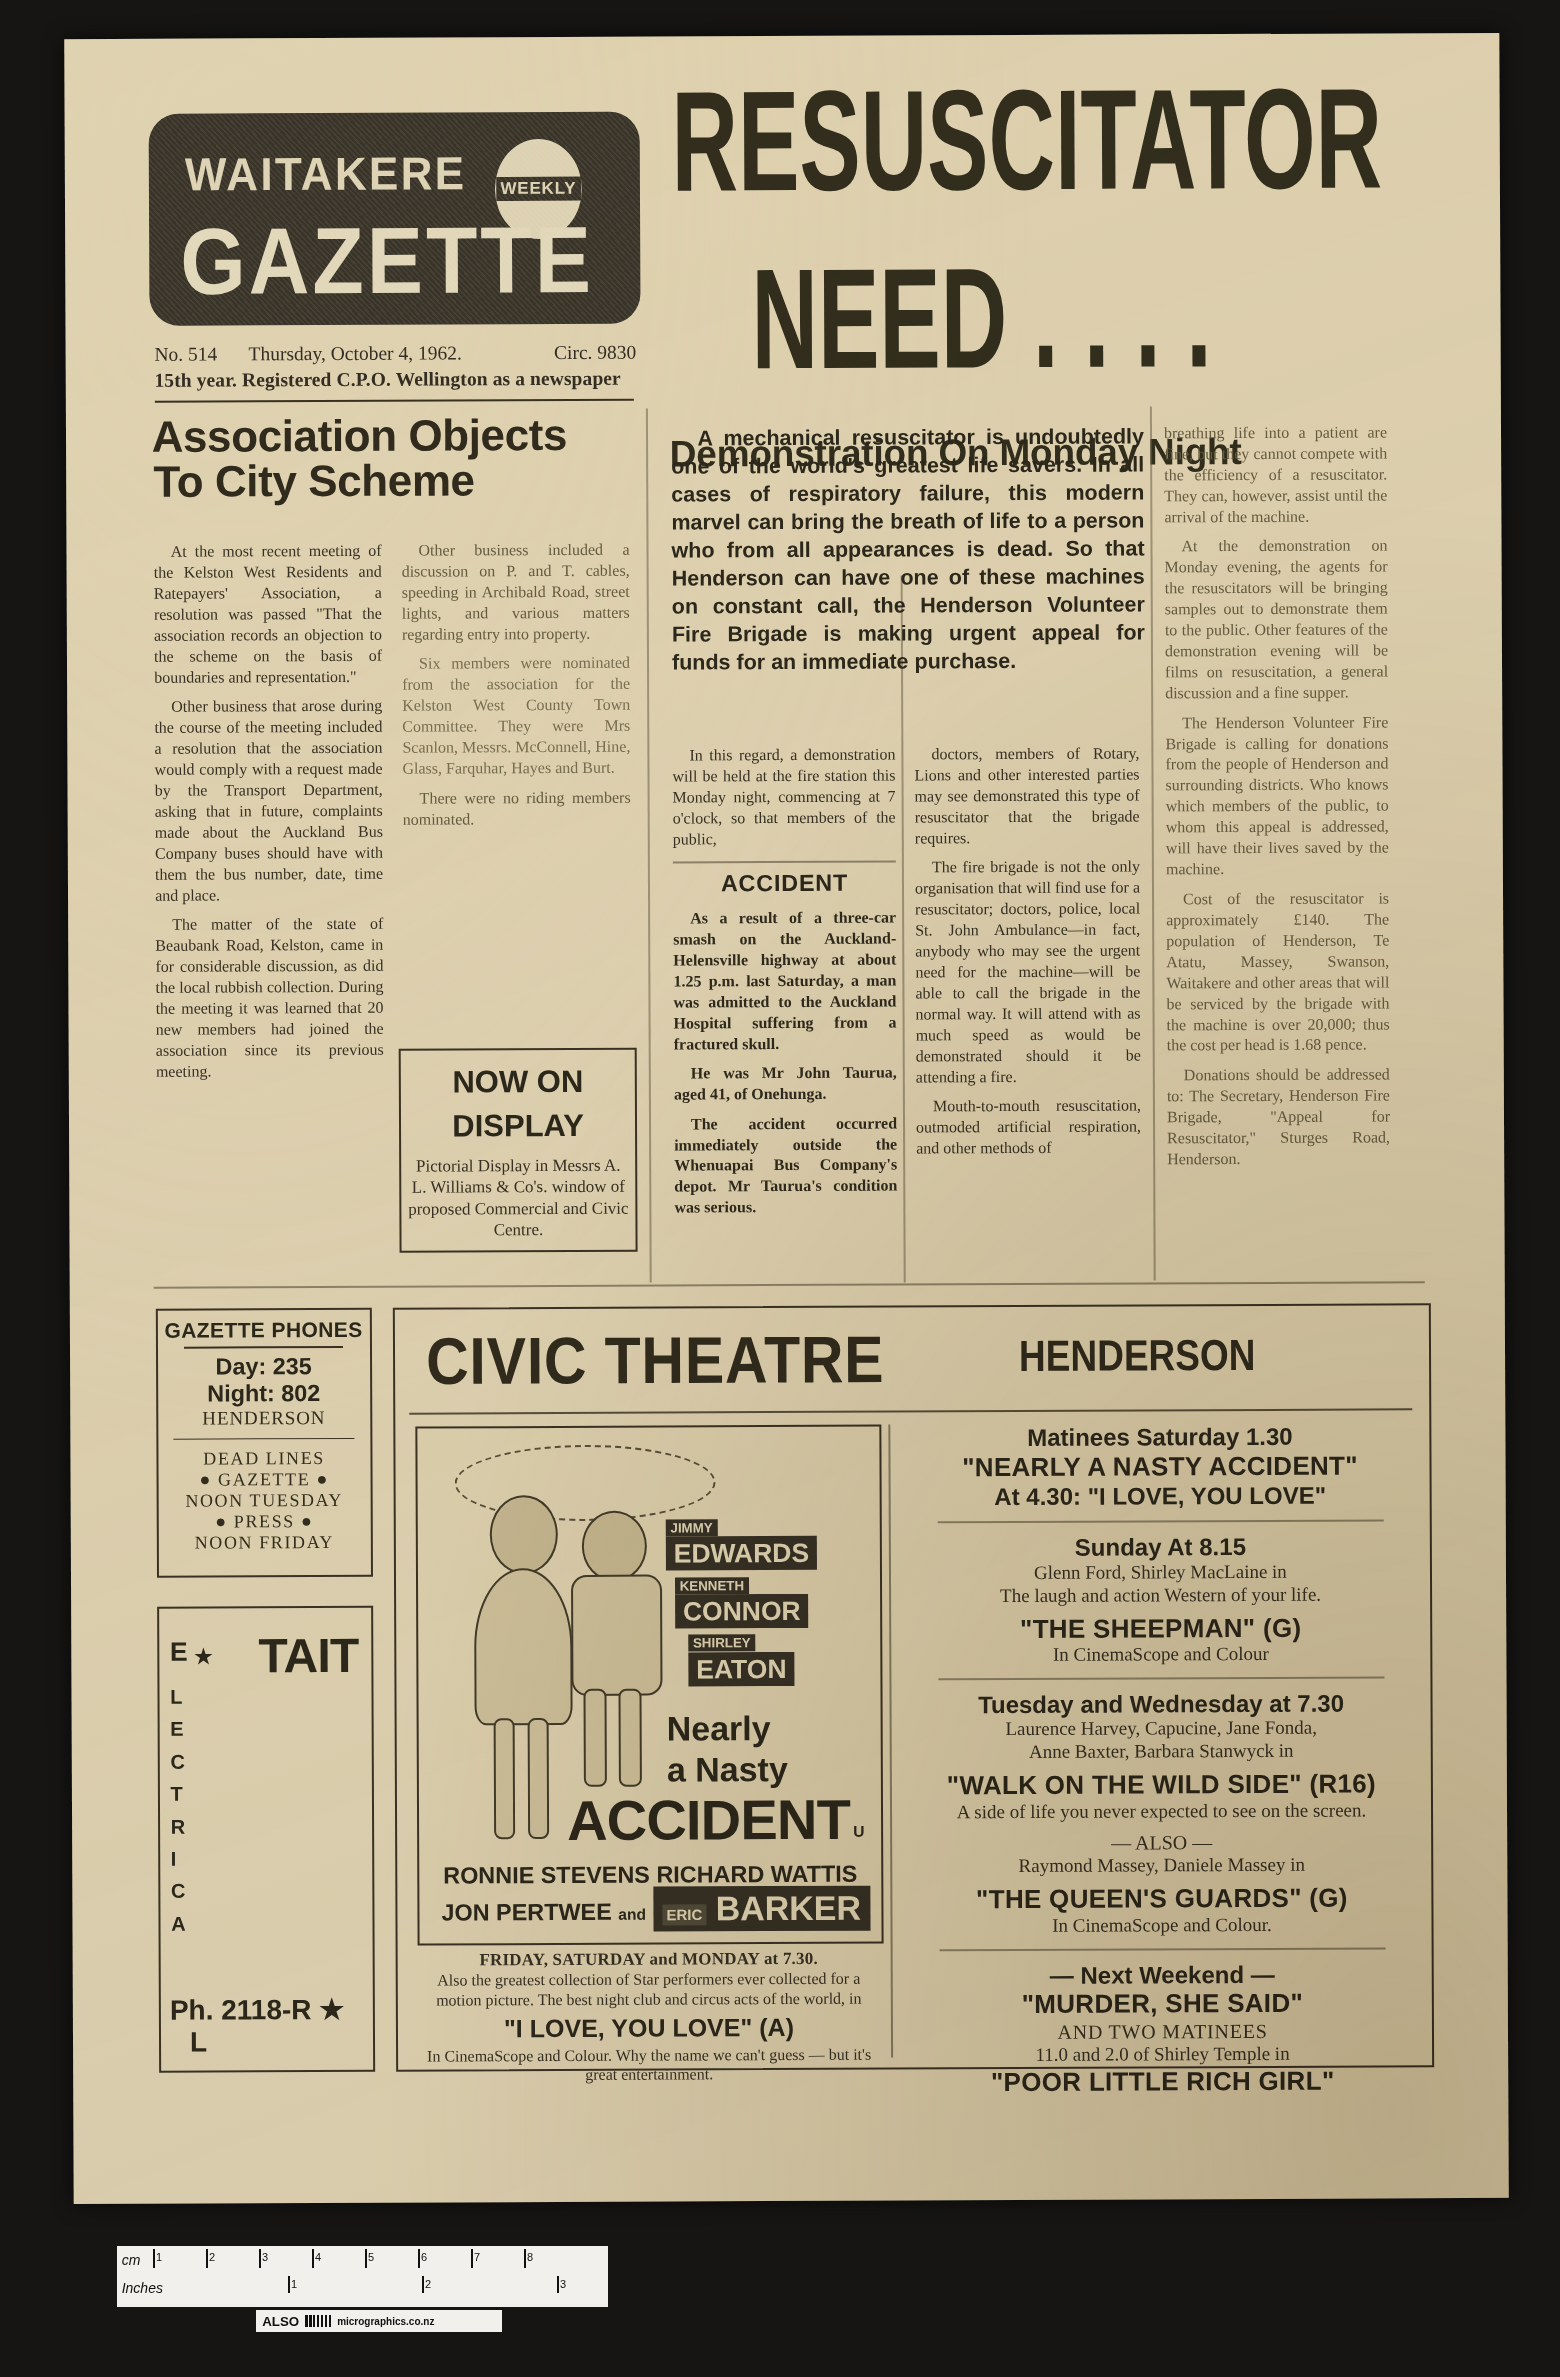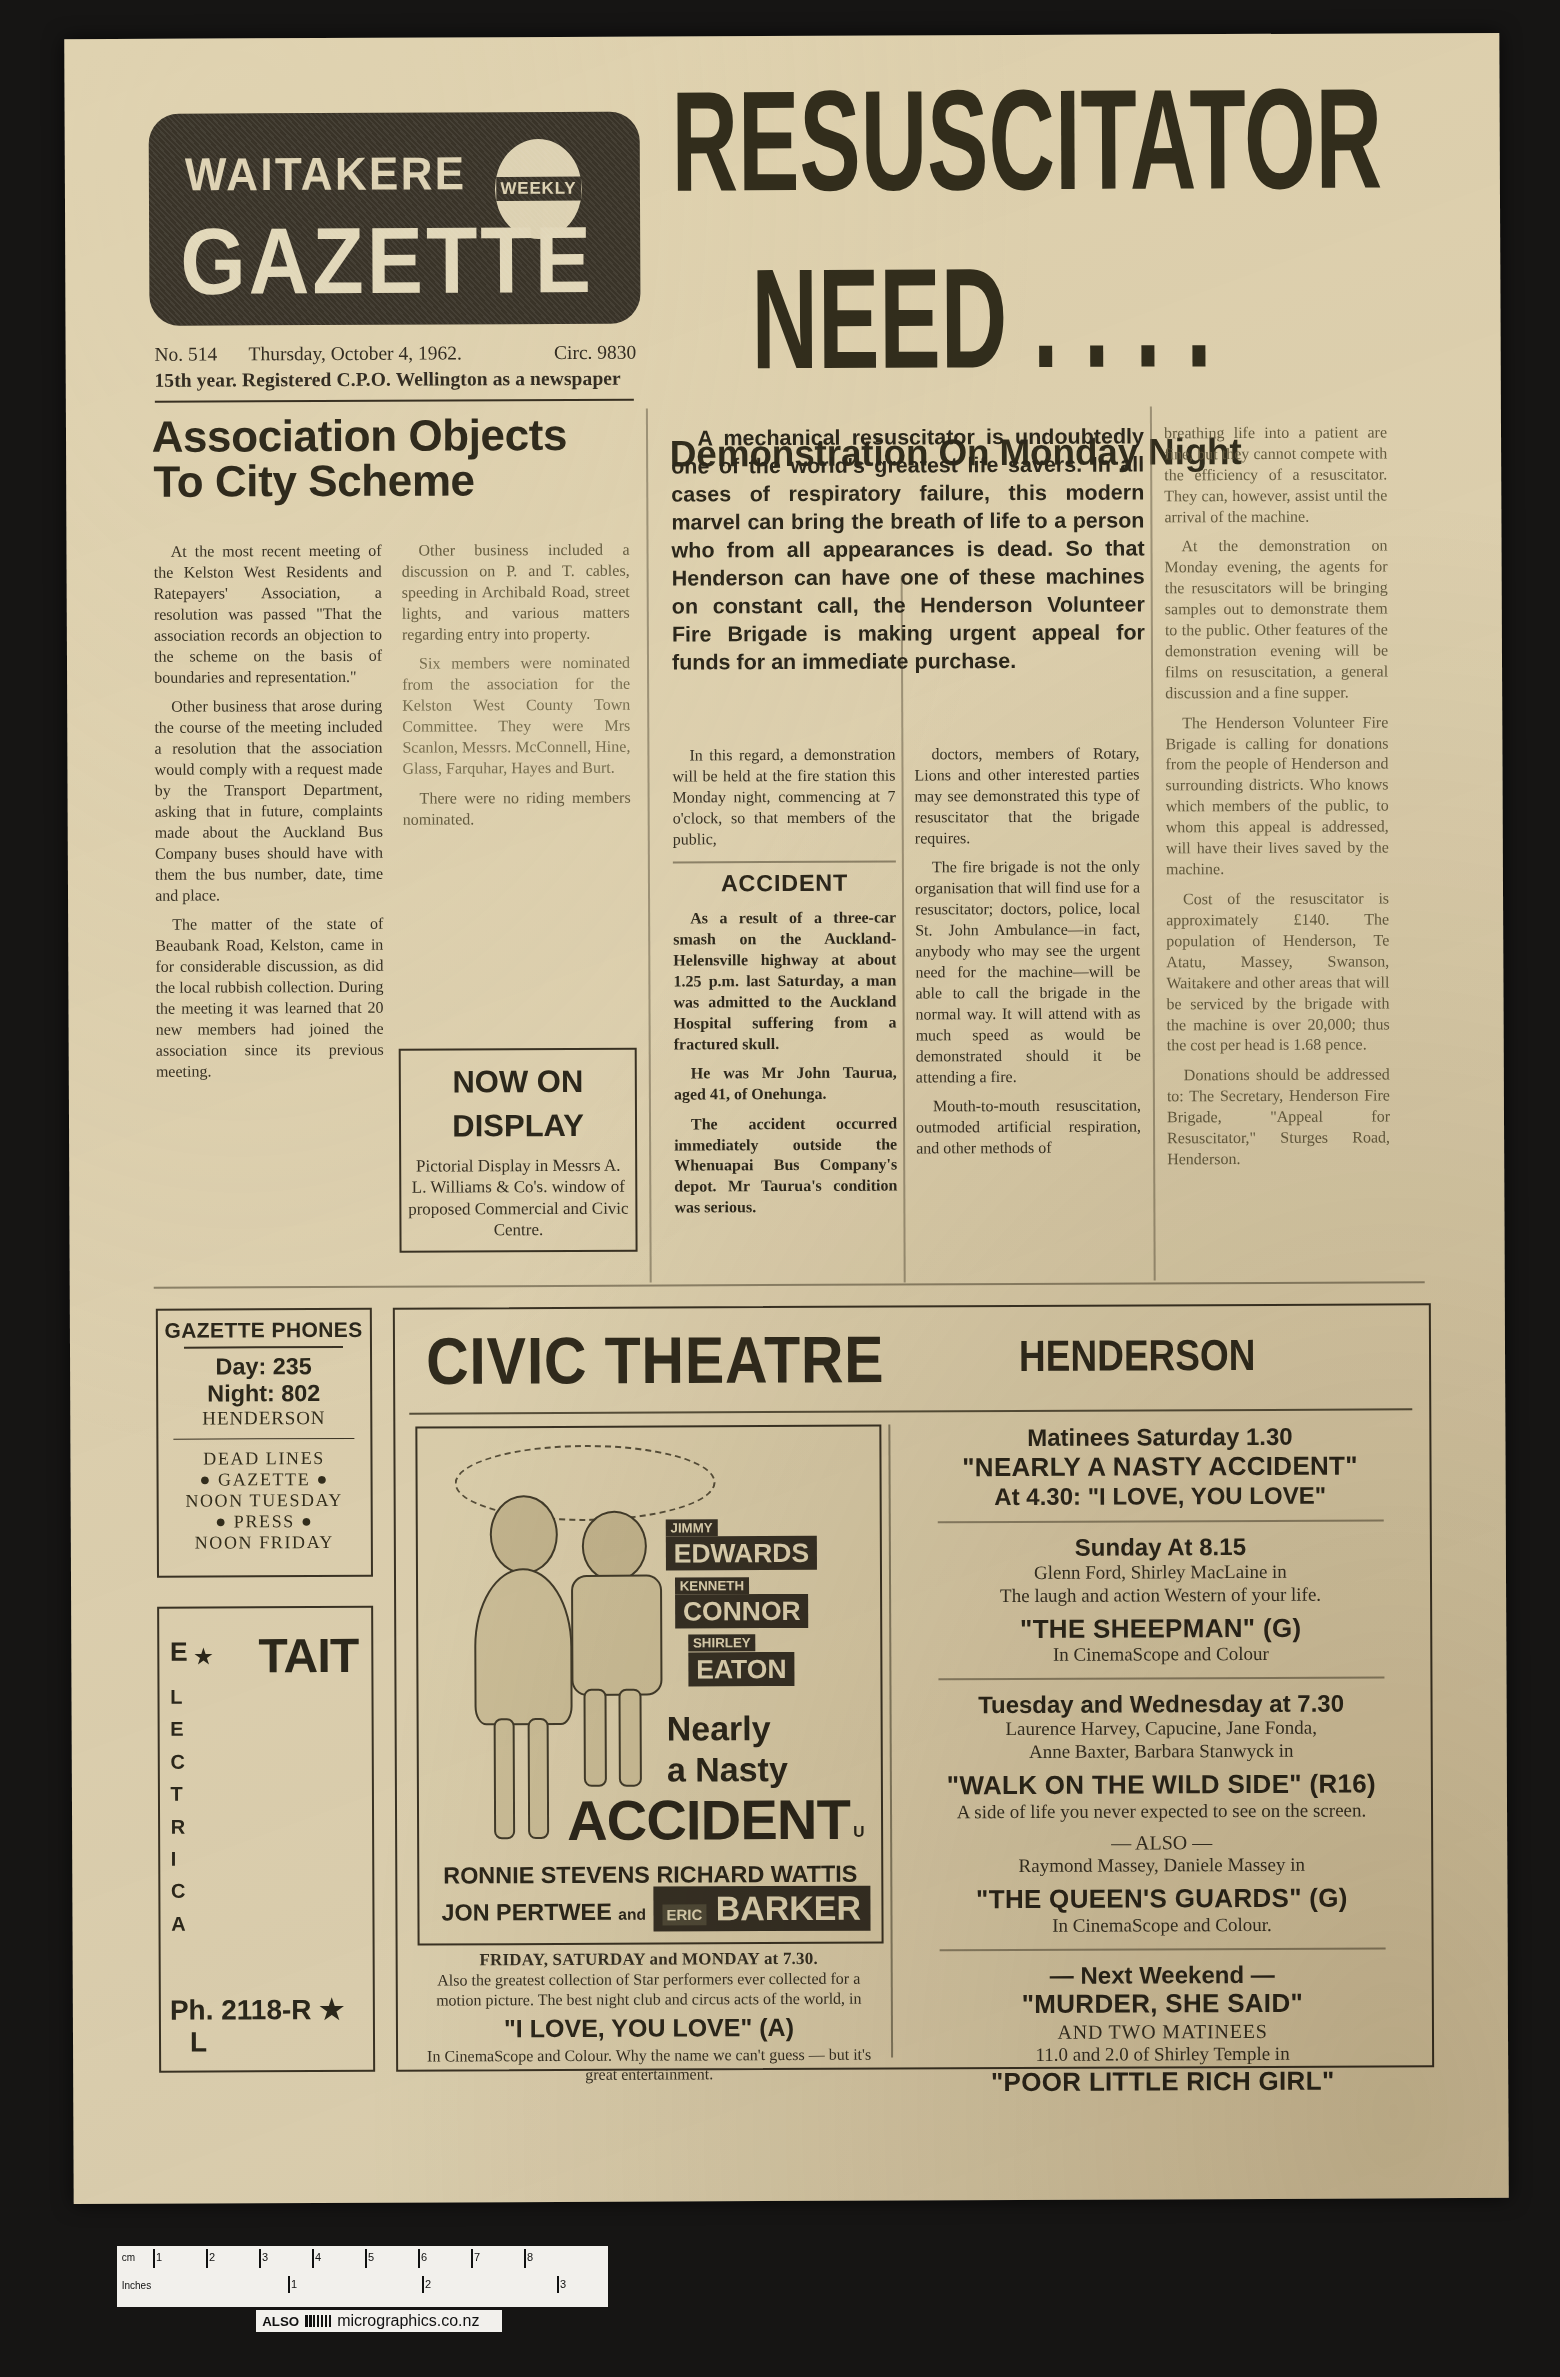--- a/index.html
+++ b/index.html
@@ -171,29 +171,29 @@
      color:#2f2a1e;line-height:1.16;}
   .lst-title{font-family:"Liberation Sans",sans-serif;font-weight:700;font-size:26px;
      color:#2f2a1e;line-height:1.18;letter-spacing:0.3px;}
   .lst-plain{font-size:19px;line-height:1.2;color:#3a3427;}
   .lst-rule{height:1.6px;background:#5b5440;opacity:.6;margin:11px 26.5px;}
 
   
   #ruler{position:absolute;left:117px;top:2246px;width:491px;height:61px;background:#f2f0ec;}
   #ruler .cmrow{position:absolute;left:0;top:3.1px;width:100%;height:26.5px;}
   #ruler .inrow{position:absolute;left:0;top:30px;width:100%;height:23.4px;}
-  #ruler .lbl{position:absolute;font-family:"Liberation Sans",sans-serif;font-size:10px;color:#111;}
+  #ruler .lbl{position:absolute;font-family:"Liberation Sans",sans-serif;font-size:14px;color:#111;font-style:italic;}
   #ruler .tick{position:absolute;background:#111;width:1.6px;}
   #ruler .tnum{position:absolute;font-family:"Liberation Sans",sans-serif;font-size:11px;color:#111;}
   #nzms{position:absolute;left:256px;top:2310px;width:234px;height:22px;
      background:#f2f0ec;display:flex;align-items:center;gap:6.2px;padding:0 6.2px;}
   #nzms .n{font-family:"Liberation Sans",sans-serif;font-weight:700;font-size:13.3px;color:#111;}
   #nzms .bars{display:flex;gap:1.6px;}
   #nzms .bars i{display:block;width:2.3px;height:11.7px;background:#111;}
-  #nzms .m{font-family:"Liberation Sans",sans-serif;font-size:16px;color:#111;}
+  #nzms .m{font-family:"Liberation Sans",sans-serif;font-size:10px;color:#111;font-weight:bold;}
 </style>
 </head>
 <body>
 
 <div id="scan-bg"></div>
 
 <div id="page">
   <div id="sheet">
 
     <div id="masthead-box">

